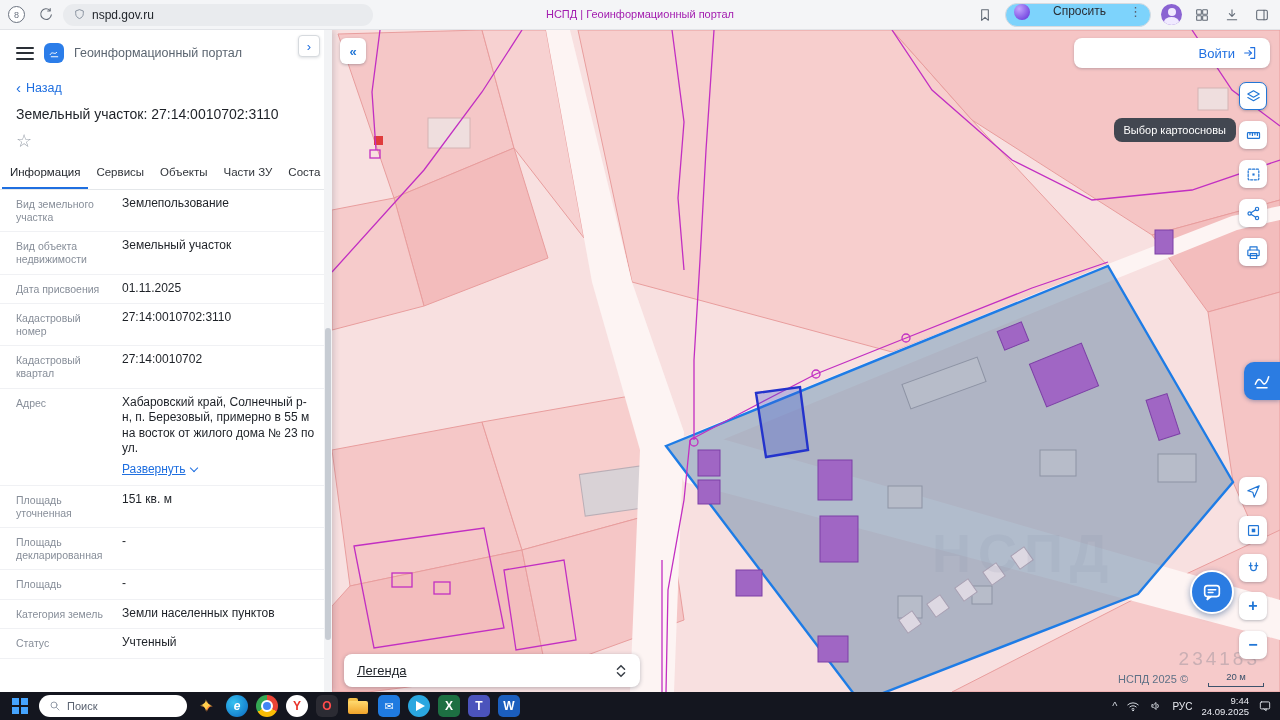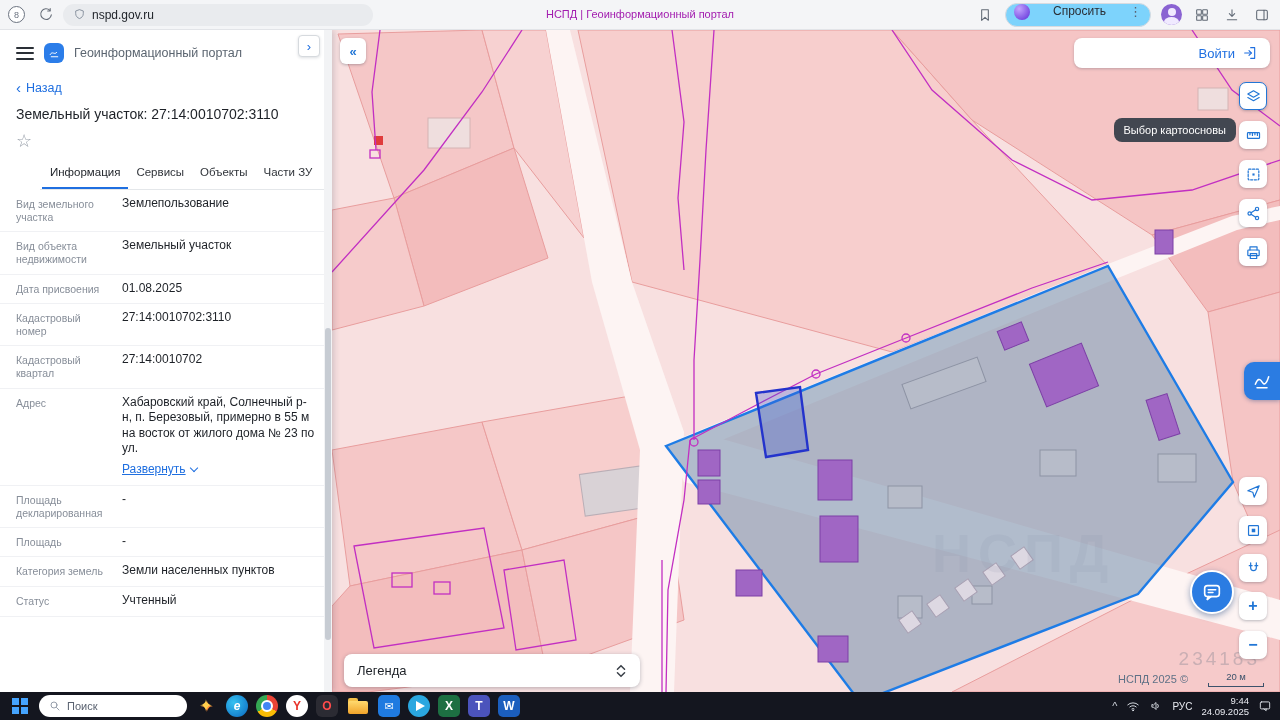--- a/index.html
+++ b/index.html
@@ -33,21 +33,21 @@
   .panel-head { display:flex; align-items:center; gap:10px; padding:13px 16px 0; }
   .hamburger { width:18px; display:flex; flex-direction:column; gap:3.5px; background:none; border:none; padding:2px 0; }
   .hamburger span { height:2px; background:#2a2f36; border-radius:1px; }
   .nspd-logo { width:20px; height:20px; border-radius:6px; background:#2b7de9; display:flex; align-items:center; justify-content:center; }
   .nspd-logo svg { width:13px; height:13px; stroke:#fff; fill:none; stroke-width:1.8; stroke-linecap:round; }
   .portal-title { font-size:12.5px; color:#5b6570; }
   .back-link { display:flex; align-items:center; gap:5px; margin:17px 16px 0; color:#1f6fe0; font-size:12.5px; text-decoration:none; }
   .back-link .chev { font-size:15px; line-height:1; }
   .obj-title { margin:11px 16px 0; font-size:14px; font-weight:400; color:#1d2127; white-space:nowrap; }
   .fav-btn { margin:10px 16px 0; background:none; border:none; font-size:18px; color:#9aa1ab; line-height:1; padding:0; }
-  .tabs { position:relative; display:flex; border-bottom:1px solid #e4e7ea; margin-top:6px; padding:0 2px; overflow:hidden;margin-left:40px; }
+  .tabs { position:relative; display:flex; border-bottom:1px solid #e4e7ea; margin-top:6px; padding:0 2px; overflow:hidden; }
   .tab { font-size:11.5px; padding:9px 8px; background:none; border:none; color:#30343a; white-space:nowrap; border-bottom:2px solid transparent; }
   .tab.active { color:#1d2127; border-bottom-color:#1f6fe0; }
   .tabs-more { position:absolute; right:12px; top:5px; width:22px; height:22px; background:#fff; border:1px solid #d6dade; border-radius:4px; color:#1f6fe0; font-size:13px; box-shadow:0 1px 3px rgba(30,40,60,.15); }
   .fields {}
   .frow { display:grid; grid-template-columns:96px 1fr; gap:10px; padding:6px 16px 7px; border-bottom:1px solid #f0f1f4; }
   .flabel { font-size:10.5px; color:#878e99; line-height:1.25; padding-top:2px; }
   .fvalue { font-size:12px; color:#1d2127; line-height:1.3; }
   .more-link { color:#1f6fe0; font-size:12px; text-decoration:underline; display:inline-flex; align-items:center; gap:5px; margin-top:5px; cursor:pointer; }
   .chev-down { width:6px; height:6px; border-right:1.6px solid #1f6fe0; border-bottom:1.6px solid #1f6fe0; transform:rotate(45deg); display:inline-block; margin-top:-3px; }
   .scrollbar { position:absolute; top:0; right:0; bottom:0; width:8px; background:#f2f3f5; }
@@ -60,21 +60,21 @@
   .mbtn svg { width:17px; height:17px; stroke:#2176d6; fill:none; stroke-width:1.7; stroke-linecap:round; stroke-linejoin:round; }
   .mbtn.active { border:1.5px solid #2176d6; }
   .collapse-btn { position:absolute; left:8px; top:8px; width:26px; height:26px; background:#fff; border:none; border-radius:6px; box-shadow:0 1px 3px rgba(30,40,60,.3); color:#2176d6; font-size:13px; font-weight:700; }
   .login-bar { position:absolute; top:8px; right:10px; height:30px; width:196px; background:#fff; border-radius:8px; box-shadow:0 1px 3px rgba(30,40,60,.25); display:flex; align-items:center; justify-content:flex-end; gap:7px; padding:0 12px; color:#1f6fe0; font-size:13px; }
   .login-bar svg { width:16px; height:16px; stroke:#1f6fe0; fill:none; stroke-width:1.7; stroke-linecap:round; stroke-linejoin:round; }
   .map-tooltip { position:absolute; top:88px; right:44px; background:rgba(56,64,75,.95); color:#fff; font-size:11px; padding:6px 10px; border-radius:8px; white-space:nowrap; z-index:5; }
   .edge-btn { position:absolute; top:332px; right:0; width:36px; height:38px; background:#2b7ce2; border:none; border-radius:10px 0 0 10px; display:flex; align-items:center; justify-content:center; box-shadow:0 1px 4px rgba(20,60,120,.4); }
   .edge-btn svg { width:20px; height:20px; stroke:#fff; fill:none; stroke-width:1.8; stroke-linecap:round; }
   .chat-btn { position:absolute; top:540px; right:46px; width:44px; height:44px; border-radius:50%; background:#2b7ce2; border:2px solid #fff; box-shadow:0 2px 6px rgba(20,60,120,.45); display:flex; align-items:center; justify-content:center; }
   .chat-btn svg { width:22px; height:22px; stroke:#fff; fill:none; stroke-width:1.8; stroke-linecap:round; }
-  .legend { position:absolute; left:12px; bottom:5px; width:296px; height:33px; background:#fff; border:none; border-radius:8px; box-shadow:0 1px 4px rgba(30,40,60,.3); display:flex; align-items:center; justify-content:space-between; padding:0 13px; font-size:13px; color:#1d2127; }
+  .legend { position:absolute; left:12px; bottom:5px; width:296px; height:33px; background:#fff; border:none; border-radius:8px; box-shadow:0 1px 4px rgba(30,40,60,.3); display:flex; align-items:center; justify-content:space-between; padding:0 13px; font-size:13px; color:#1d2127;text-decoration:underline; }
   .legend svg { width:12px; height:16px; stroke:#3a4048; fill:none; stroke-width:1.7; stroke-linecap:round; stroke-linejoin:round; }
   .attribution { position:absolute; right:92px; bottom:7px; font-size:11px; color:#5e7186; }
   .scalebar { position:absolute; right:16px; bottom:5px; width:56px; text-align:center; font-size:9.5px; color:#3c526b; }
   .scalebar .bar { height:4px; border-left:1.5px solid #3c526b; border-right:1.5px solid #3c526b; border-bottom:1.5px solid #3c526b; margin-top:1px; }
   .wm { position:absolute; left:600px; top:492px; font-size:54px; font-weight:700; color:rgba(130,142,164,.12); letter-spacing:7px; pointer-events:none; }
   .wm-num { position:absolute; right:20px; bottom:22px; font-size:19px; color:rgba(110,118,134,.32); letter-spacing:3px; pointer-events:none; }
 
   
   .taskbar { position:absolute; left:0; right:0; bottom:0; height:28px; background:#14161f; display:flex; align-items:center; gap:7px; padding:0 8px; z-index:60; }
   .start-button { width:24px; height:24px; background:none; border:none; display:flex; align-items:center; justify-content:center; }
@@ -209,41 +209,47 @@
           </div>
           <div class="frow">
             <div class="flabel">Вид объекта недвижимости</div>
             <div class="fvalue">
               <div>Земельный участок</div>
             </div>
           </div>
           <div class="frow">
             <div class="flabel">Дата присвоения</div>
             <div class="fvalue">
-              <div>01.08.2025</div>
+              <div>01.11.2025</div>
             </div>
           </div>
           <div class="frow">
             <div class="flabel">Кадастровый номер</div>
             <div class="fvalue">
               <div>27:14:0010702:3110</div>
             </div>
           </div>
           <div class="frow">
             <div class="flabel">Кадастровый квартал</div>
             <div class="fvalue">
               <div>27:14:0010702</div>
             </div>
           </div>
           <div class="frow">
             <div class="flabel">Адрес</div>
             <div class="fvalue"><div>Хабаровский край, Солнечный р-н, п. Березовый, примерно в 55 м на восток от жилого дома № 23 по ул.</div><a class="more-link">
                 <span>Развернуть</span>
                 <span class="chev-down"></span>
               </a></div>
+          </div>
+          <div class="frow">
+            <div class="flabel">Площадь уточненная</div>
+            <div class="fvalue">
+              <div>151 кв. м</div>
+            </div>
           </div>
           <div class="frow">
             <div class="flabel">Площадь декларированная</div>
             <div class="fvalue">
               <div>-</div>
             </div>
           </div>
           <div class="frow">
             <div class="flabel">Площадь</div>
             <div class="fvalue">

